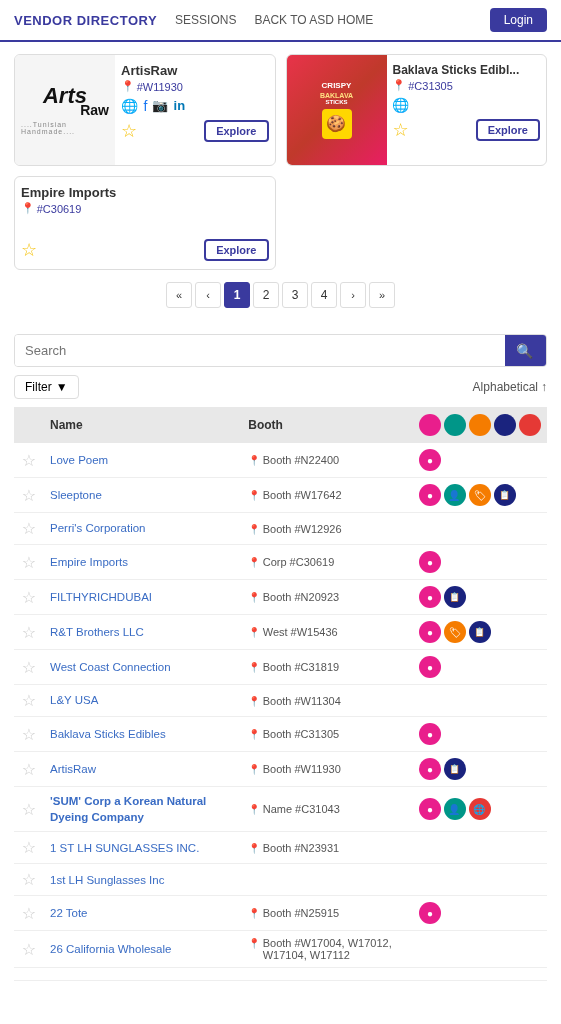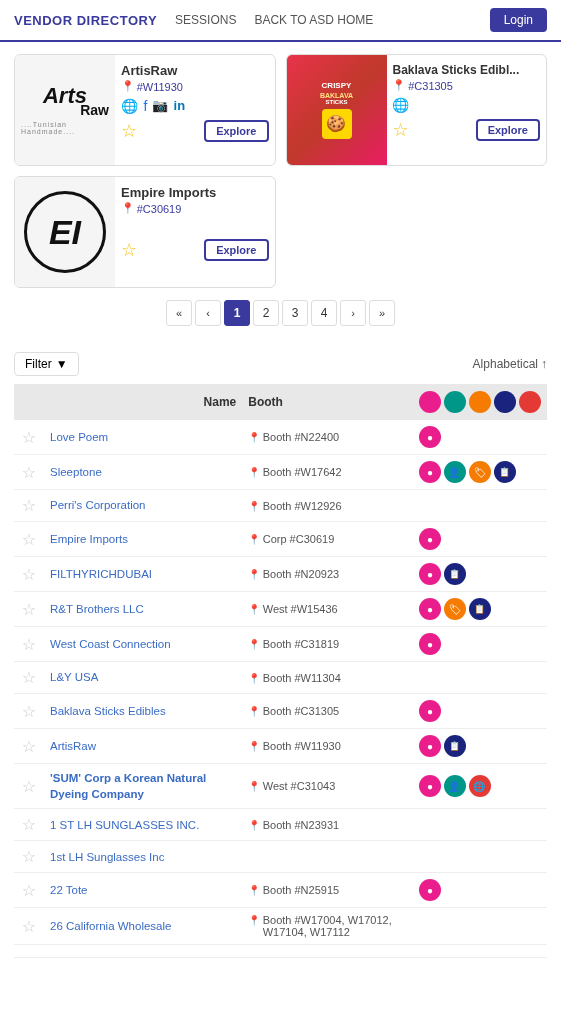--- a/index.html
+++ b/index.html
@@ -72,23 +72,20 @@
           <div style="display:flex;justify-content:space-between;align-items:center;margin-top:4px;">
             <button style="background:none;border:none;cursor:pointer;font-size:18px;color:#f5c518;">☆</button>
             <button style="background:#fff;border:2px solid #3a3a9e;color:#3a3a9e;border-radius:4px;padding:3px 10px;font-size:11px;font-weight:700;cursor:pointer;">Explore</button>
           </div>
         </div>
       </div>
     </div>
 
     <div style="border:1px solid #ddd;border-radius:6px;overflow:hidden;grid-column:1/2;">
       <div style="display:flex;flex-direction:row;">
-        <div style="width:100px;min-height:110px;background:#f5f5f5;display:flex;align-items:center;justify-content:center;flex-shrink:0;padding:8px;">
-          <div style="width:82px;height:82px;border-radius:50%;border:3px solid #111;display:flex;align-items:center;justify-content:center;font-size:34px;font-weight:900;font-style:italic;color:#111;">EI</div>
-        </div>
         <div style="padding:8px 6px;flex:1;">
           <div style="font-size:13px;font-weight:700;color:#333;margin-bottom:2px;">Empire Imports</div>
           <div style="font-size:11px;color:#3a3a9e;display:flex;align-items:center;gap:2px;margin-bottom:5px;">
             <span>📍</span>
             <span>#C30619</span>
           </div>
           <div style="display:flex;justify-content:space-between;align-items:center;margin-top:24px;">
             <button style="background:none;border:none;cursor:pointer;font-size:18px;color:#f5c518;">☆</button>
             <button style="background:#fff;border:2px solid #3a3a9e;color:#3a3a9e;border-radius:4px;padding:3px 10px;font-size:11px;font-weight:700;cursor:pointer;">Explore</button>
           </div>
@@ -105,37 +102,41 @@
     <button style="width:26px;height:26px;display:flex;align-items:center;justify-content:center;border:1px solid #ddd;border-radius:3px;cursor:pointer;font-size:12px;background:#fff;color:#333;">2</button>
     <button style="width:26px;height:26px;display:flex;align-items:center;justify-content:center;border:1px solid #ddd;border-radius:3px;cursor:pointer;font-size:12px;background:#fff;color:#333;">3</button>
     <button style="width:26px;height:26px;display:flex;align-items:center;justify-content:center;border:1px solid #ddd;border-radius:3px;cursor:pointer;font-size:12px;background:#fff;color:#333;">4</button>
     <button style="width:26px;height:26px;display:flex;align-items:center;justify-content:center;border:1px solid #ddd;border-radius:3px;cursor:pointer;font-size:11px;background:#fff;color:#333;">›</button>
     <button style="width:26px;height:26px;display:flex;align-items:center;justify-content:center;border:1px solid #ddd;border-radius:3px;cursor:pointer;font-size:11px;background:#fff;color:#333;">»</button>
   </div>
 </section>
 
 <section style="padding:10px 14px;">
 
+  <div style="display:flex;margin-bottom:8px;border:1px solid #ddd;border-radius:4px;overflow:hidden;">
+    <input type="text" style="flex: 1 1 0%; padding: 8px 10px; border: none; outline: none; font-size: 13px; color: rgb(153, 153, 153);" placeholder="Search">
+    <button style="background:#3a3a9e;color:#fff;border:none;padding:0 12px;cursor:pointer;font-size:14px;">🔍</button>
+  </div>
 
   <div style="display:flex;align-items:center;justify-content:space-between;margin-bottom:8px;">
     <button style="display:flex;align-items:center;gap:4px;border:1px solid #ddd;border-radius:4px;padding:4px 10px;font-size:12px;cursor:pointer;background:#fff;">
       <span>Filter</span>
       <span>▼</span>
     </button>
     <div style="font-size:12px;color:#555;display:flex;align-items:center;gap:3px;cursor:pointer;">
       <span>Alphabetical</span>
       <span>↑</span>
     </div>
   </div>
 
   <table style="width:100%;border-collapse:collapse;">
     <thead>
       <tr style="background:#e8e8e8;">
         <th style="width:30px;padding:7px 6px;"></th>
-        <th style="padding:7px 6px;text-align:right;font-size:12px;font-weight:700;color:#333;">
+        <th style="padding:7px 6px;text-align:left;font-size:12px;font-weight:700;color:#333;">
           <span>Name</span>
         </th>
         <th style="padding:7px 6px;text-align:left;font-size:12px;font-weight:700;color:#333;">
           <span>Booth</span>
         </th>
         <th style="padding:7px 6px;width:90px;">
           <div style="display:flex;gap:3px;">
             <div style="width:22px;height:22px;border-radius:50%;background:#e91e8c;"></div>
             <div style="width:22px;height:22px;border-radius:50%;background:#009688;"></div>
             <div style="width:22px;height:22px;border-radius:50%;background:#f57c00;"></div>
@@ -328,21 +329,21 @@
               </div>
             </div>
           </td>
         </tr>
         <tr style="border-bottom: 1px solid rgb(238, 238, 238);">
           <td style="padding: 6px; text-align: center;"><button style="background: none; border: none; cursor: pointer; font-size: 16px; color: rgb(204, 204, 204);">☆</button></td>
           <td style="padding: 6px; vertical-align: middle; font-weight: bold;"><a style="color: rgb(58, 108, 196); text-decoration: none; font-size: 11.5px; line-height: 1.4;">'SUM' Corp a Korean Natural Dyeing Company</a></td>
           <td style="padding: 6px; vertical-align: middle;">
             <div style="color: rgb(85, 85, 85); font-size: 11px; display: flex; align-items: flex-start; gap: 2px;">
               <span style="color:#3a3a9e;font-size:10px;margin-top:1px;">📍</span>
-              <span>West #C31043</span>
+              <span>Name #C31043</span>
             </div>
           </td>
           <td style="padding: 6px; vertical-align: middle;">
             <div style="display: flex; gap: 3px; align-items: center; flex-wrap: wrap;">
               <div style="width: 22px; height: 22px; border-radius: 50%; background: rgb(233, 30, 140); display: flex; align-items: center; justify-content: center; flex-shrink: 0;">
                 <span style="color:#fff;font-size:10px;">●</span>
               </div>
               <div style="width: 22px; height: 22px; border-radius: 50%; background: rgb(0, 150, 136); display: flex; align-items: center; justify-content: center; flex-shrink: 0;">
                 <span style="color:#fff;font-size:10px;">👤</span>
               </div>

